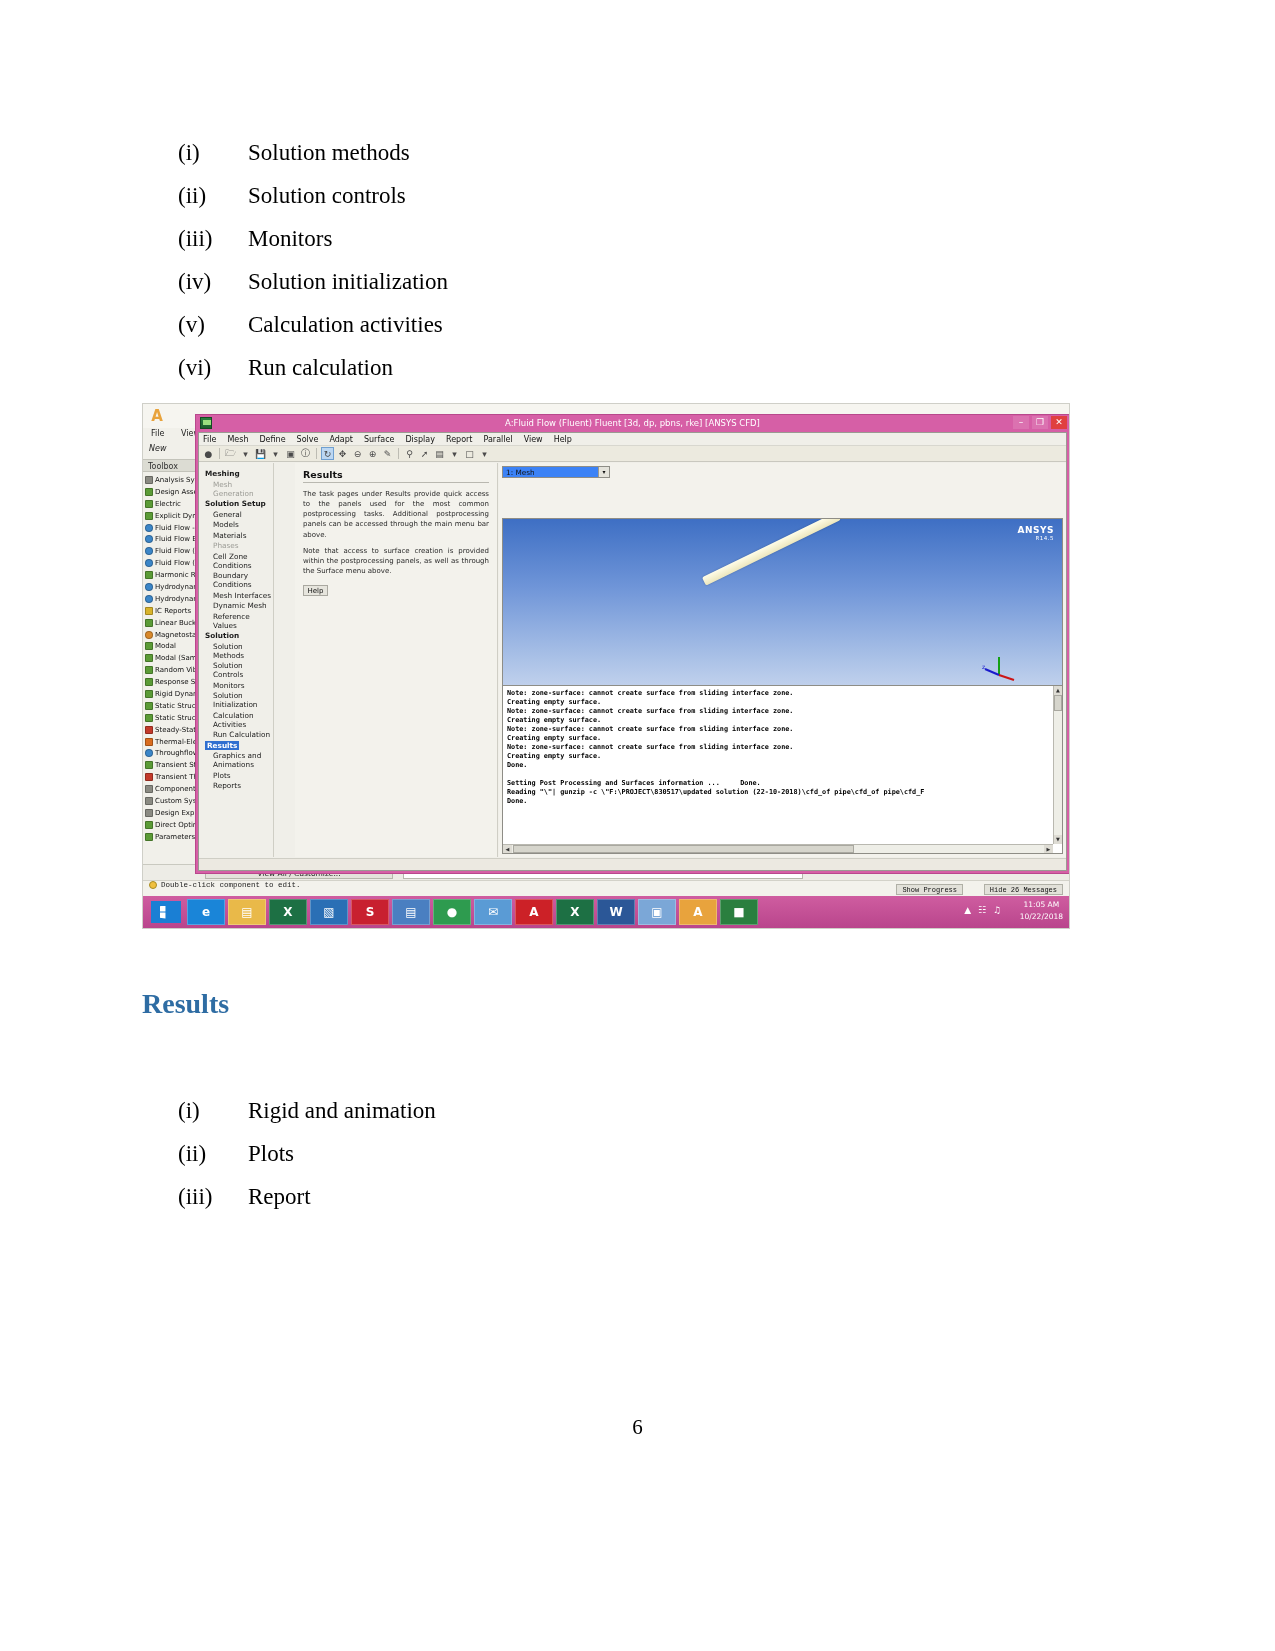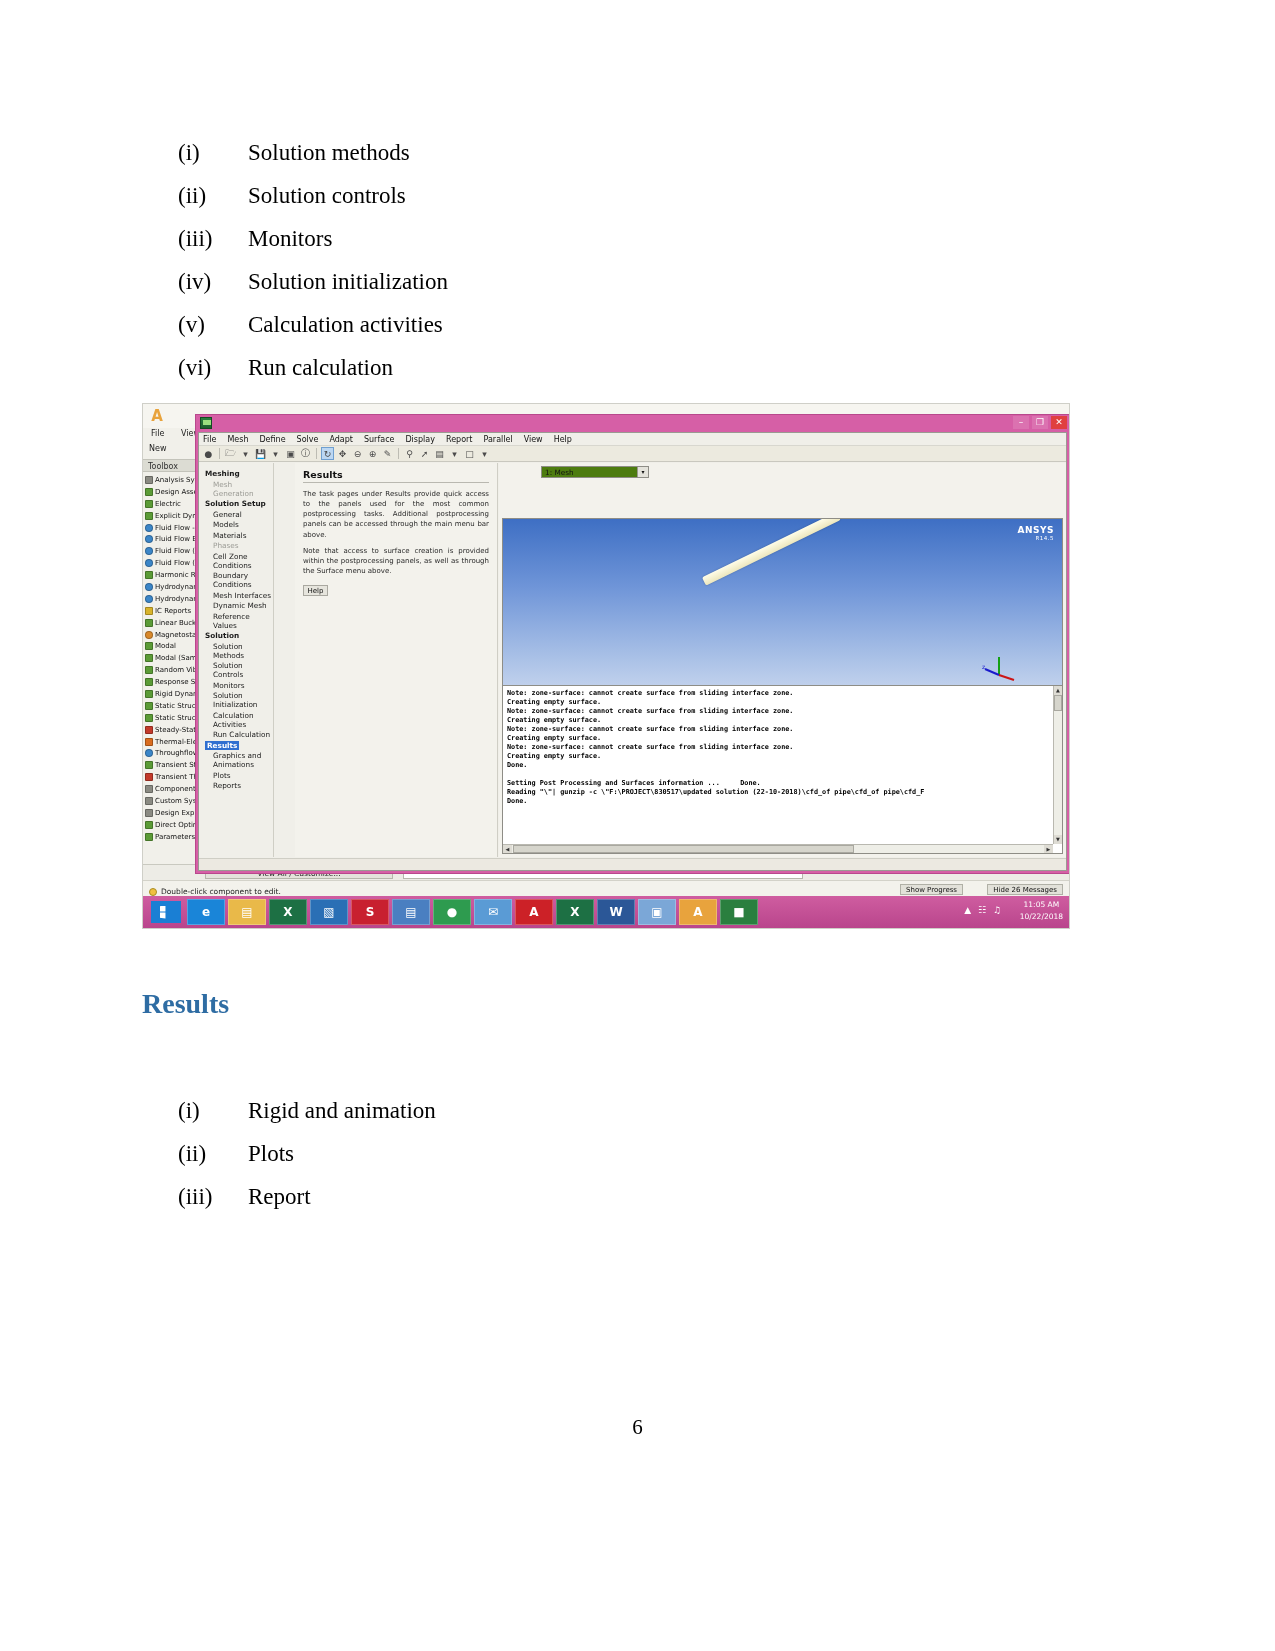--- a/index.html
+++ b/index.html
@@ -46,21 +46,21 @@
     border:1px solid #cfcfc8;
   }
 
   
   .wb { position:absolute; inset:0; background:#f1f0ea; }
   .wb-title { position:absolute; left:0; top:0; width:100%; height:24px; background:#f6f5f0; }
   .wb-logo { position:absolute; left:6px; top:4px; width:16px; height:16px;
       color:#e8a33d; font-size:15px; font-weight:bold; line-height:16px; text-align:center; }
   .wb-menu { position:absolute; left:8px; top:25px; font-size:8px; color:#222; }
   .wb-menu span { margin-right:14px; }
-  .wb-tool { position:absolute; left:6px; top:40px; font-size:8px; color:#222; }
+  .wb-tool { position:absolute; left:6px; top:40px; font-size:8px; color:#222;font-style:italic; }
   .wb-toolbox { position:absolute; left:0; top:55px; width:100%; height:13px;
       background:#dcdcd3; border-top:1px solid #c3c3ba; border-bottom:1px solid #c3c3ba;
       font-size:8px; color:#333; padding-left:5px; line-height:13px;}
   .wb-tree { position:absolute; left:2px; top:70px; width:52px; }
   .wb-tree .it {
     display:flex; align-items:center; height:11.9px; font-size:7px; color:#111; white-space:nowrap; overflow:hidden;
   }
   .wb-tree .sq {
     width:8px; height:8px; margin-right:2px; flex:0 0 8px; border:1px solid #6b8f3a; border-radius:1px;
   }
@@ -72,21 +72,21 @@
   .wb-viewall {
     margin-left:62px; width:188px; height:12px; background:#e4e3db;
     border:1px solid #b6b6ac; font-size:7.5px; color:#222; text-align:center; line-height:11px;
   }
   .wb-field {
     margin-left:10px; width:400px; height:12px; background:#fff; border:1px solid #b6b6ac;
   }
   .wb-bottom2 {
     position:absolute; left:0; bottom:32px; width:100%; height:16px;
     background:#f3f2ec; border-top:1px solid #d3d2c9;
-    font-size:7.5px; color:#222; display:flex; align-items:flex-end; padding-left:6px;
+    font-size:7.5px; color:#222; display:flex; align-items:flex-start; padding-left:6px;font-family:Liberation Mono, monospace;
   }
   .wb-bottom2 .dot {
     width:8px; height:8px; border-radius:50%; background:#f0c040; border:1px solid #a98c22; margin-right:4px;
   }
   .wb-progress {
     position:absolute; right:106px; top:3px; height:11px; padding:0 5px;
     background:#e2e1d9; border:1px solid #b0b0a6; font-size:7px; line-height:10px; color:#111;
   }
   .wb-msgs {
     position:absolute; right:6px; top:3px; height:11px; padding:0 5px;
@@ -173,22 +173,22 @@
   .fl-panel h4 { margin:0 0 3px 0; font-size:9.5px; color:#111; font-weight:bold;
       border-bottom:1px solid #b9b8b0; padding-bottom:2px;}
   .fl-panel p { margin:6px 0 0 0; font-size:7px; line-height:1.45; color:#2a2a2a; text-align:justify;}
   .fl-help {
     margin-top:9px; width:25px; height:11px; background:#e6e5dd; border:1px solid #a9a8a0;
     font-size:7px; text-align:center; line-height:10px; color:#111;
   }
 
   .fl-right { position:absolute; left:300px; right:0; top:0; bottom:0; background:#f3f2ec; }
   .fl-combo {
-    position:absolute; left:3px; top:3px; width:108px; height:12px; background:#4d7c0f;
-    border:1px solid #8e8d86; font-size:7.3px; color:#111; padding-left:3px; line-height:11px;margin-left:39px;
+    position:absolute; left:3px; top:3px; width:108px; height:12px; background:#3b82f6;
+    border:1px solid #8e8d86; font-size:7.3px; color:#111; padding-left:3px; line-height:11px;
   }
   .fl-combo .arw { position:absolute; right:0; top:0; width:11px; height:100%; background:#e4e3db;
       border-left:1px solid #9a998f; font-size:6px; text-align:center; line-height:10px; }
 
   .gfx {
     position:absolute; left:3px; top:18px; right:3px; height:196px;
     background:linear-gradient(#3e6fc4 0%, #6f95d8 35%, #a7bfe6 70%, #d6e0f2 100%);
     border:1px solid #8e8d86; overflow:hidden;margin-top:37px;
   }
   .gfx .pipe {
@@ -439,20 +439,21 @@
         <div class="tb-clock">
           <div>11:05 AM</div>
           <div>10/22/2018</div>
         </div>
       </div>
     </div>
 
     <div class="fl">
       <div class="fl-title">
         <div class="fl-ico"></div>
+        <div class="fl-title-text">A:Fluid Flow (Fluent) Fluent  [3d, dp, pbns, rke] [ANSYS CFD]</div>
         <div class="fl-btns">
           <div class="fl-btn">–</div>
           <div class="fl-btn">❐</div>
           <div class="fl-btn close">✕</div>
         </div>
       </div>
 
       <div class="fl-body">
         <div class="fl-menu" id="fl-menu">
             <span>File</span>

